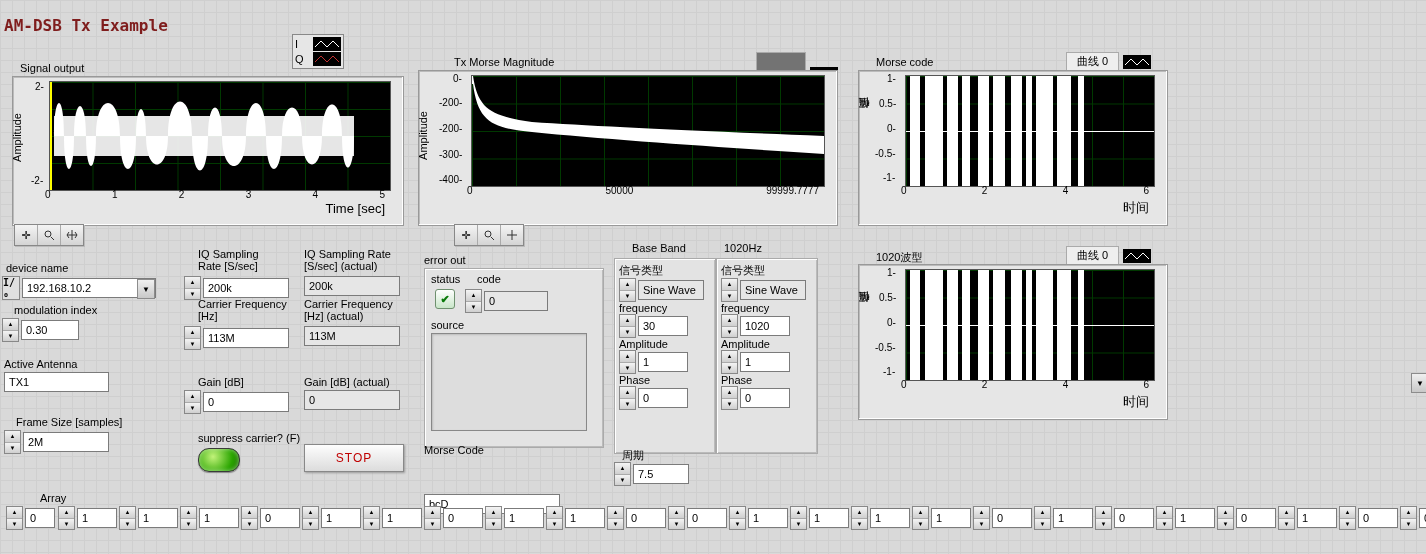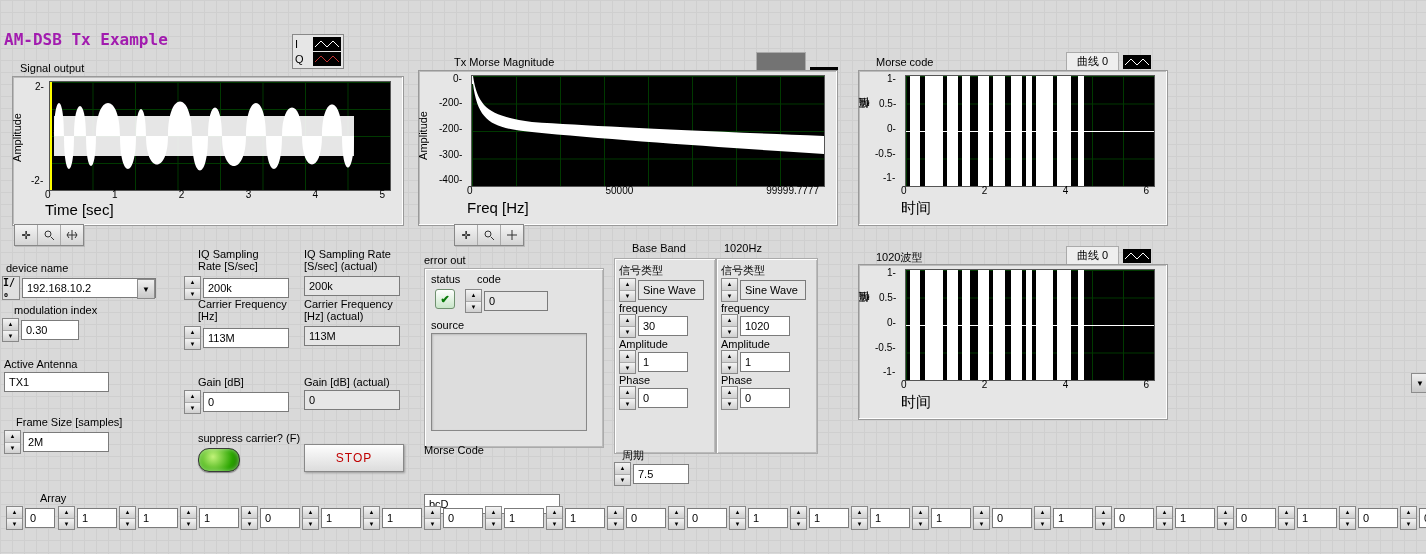--- a/index.html
+++ b/index.html
@@ -6,34 +6,34 @@
   body{
     width:1426px;height:554px;
     background-color:#d9d9d9;
     background-image:
       linear-gradient(#cfcfcf 1px,transparent 1px),
       linear-gradient(90deg,#cfcfcf 1px,transparent 1px);
     background-size:12px 12px;
     position:relative;
   }
   .abs{position:absolute}
-  .title{font:bold 16px Consolas,monospace;color:#a21caf;top:30px;left:4px}
+  .title{font:bold 16px Consolas,monospace;color:#7f1d1d;top:16px;left:4px}
 
   
   .plot-wrap{background:#e6e6e6;border:1px solid #999;box-shadow:inset -1px -1px 0 #fff,inset 1px 1px 0 #bbb;padding:4px 4px 4px 4px;}
   .plot-title{position:absolute;font-size:11px}
   .plot-inner{background:#000;border:1px solid #555;position:relative;overflow:hidden}
   .plot-inner .grid{position:absolute;inset:0;
     background-image:
       linear-gradient(#004000 1px,transparent 1px),
       linear-gradient(90deg,#004000 1px,transparent 1px);
     background-size:20% 25%,12.5% 100%;
     opacity:.9}
   .axis-label-v{writing-mode:vertical-rl;transform:rotate(180deg);font-size:11px;position:absolute}
-  .axis-label-h{font-size:15px;position:absolute;width:100%;text-align:left}
+  .axis-label-h{font-size:13px;position:absolute;width:100%;text-align:right}
   .ticks{position:absolute;font-size:10px;color:#000;display:flex;justify-content:space-between}
   .tick{position:absolute;font-size:10px}
 
   
   .legend{background:#e6e6e6;border:1px solid #888;padding:2px;display:flex;flex-direction:column;gap:1px}
   .legend-row{display:flex;align-items:center;gap:4px}
   .swatch{width:28px;height:14px;background:#000;display:flex;align-items:center;justify-content:center}
   .swatch svg{display:block}
   .legend-label{min-width:14px;text-align:left}
 
@@ -157,21 +157,20 @@
     <div class="grid"></div>
     <svg class="mag-curve" viewBox="0 0 352 110" preserveAspectRatio="none">
       <path fill="#fff" d="M0 0 L1 0 C 6 34, 20 40, 60 46 C 120 50, 200 54, 352 60 L352 78 C 260 72, 140 64, 60 56 C 20 52, 6 46, 1 8 L0 8 Z"></path>
     </svg>
   </div>
   <div class="ticks" style="left:48px;top:114px;width:352px">
     <span>0</span>
       <span>50000</span>
       <span>99999.7777</span>
   </div>
-  <span class="axis-label-h" style="left:48px;top:128px;width:352px">Freq [Hz]</span>
 </div>
 <div class="abs palette" style="left:454px;top:224px">
   <div class="pbtn">✛</div>
   <div class="pbtn">
       <svg width="12" height="12">
         <circle cx="5" cy="5" r="3" stroke="#333" fill="none"></circle>
         <line x1="8" y1="8" x2="11" y2="11" stroke="#333"></line>
       </svg>
     </div>
   <div class="pbtn">

